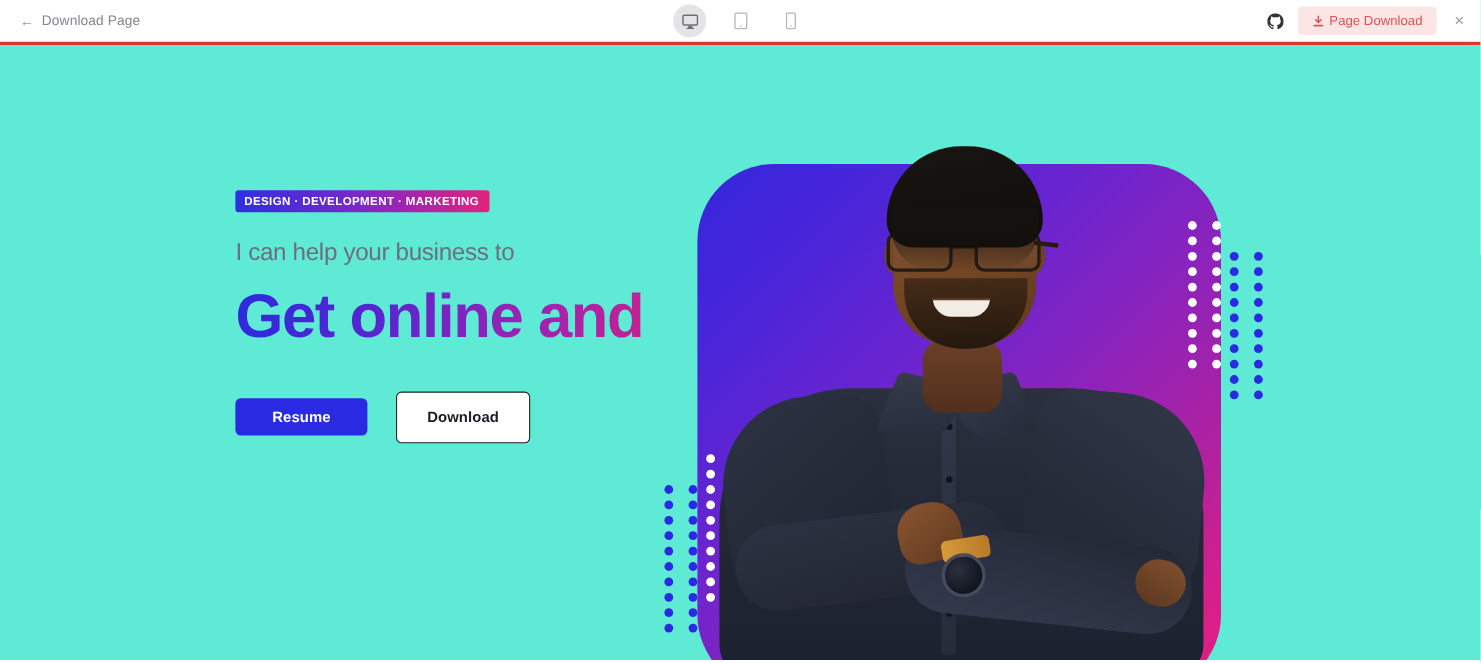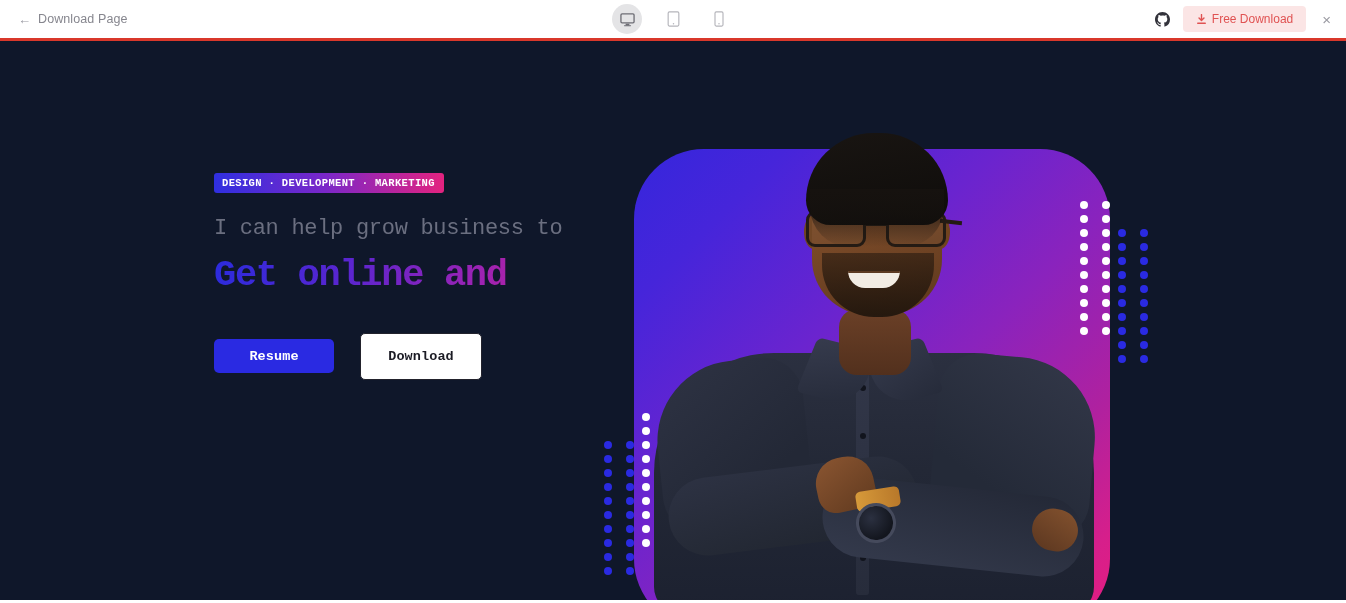--- a/index.html
+++ b/index.html
@@ -56,23 +56,22 @@
   }
   .close-x {
     color:#9a9aa2; font-size:15px; line-height:1;
     padding:0 3px;
   }
 
   
   .canvas {
     position:relative;
     width:1346px; height:559px;
-    background:#0f172a;
+    background:#5eead4;
     overflow:hidden;
-    font-family:Liberation Mono, monospace;
   }
 
   
   .hero-text {
     position:absolute;
     left:214px; top:132px;
     width:420px;
   }
   .badge {
     display:inline-block;
@@ -86,21 +85,21 @@
   }
   .subhead {
     margin-top:23px;
     font-size:22px; font-weight:400;
     color:#6b6f80;
     letter-spacing:-.3px;
     line-height:1.2;
   }
   .headline {
     margin-top:11px;
-    font-size:37px; font-weight:bold;
+    font-size:56px; font-weight:bold;
     line-height:1.22;
     letter-spacing:-1.3px;
     background:linear-gradient(100deg,#2b2bdd 0%,#5a25cf 32%,#9b23b4 62%,#d81f84 100%);
     -webkit-background-clip:text;
     background-clip:text;
     color:transparent;
     -webkit-text-fill-color:transparent;
   }
   .btn-row {
     margin-top:34px;
@@ -355,32 +354,32 @@
         3.07-1.87 3.75-3.65 3.95.29.25.54.73.54 1.48 0 1.07-.01 1.93-.01 2.2 0 .21.15.46.55.38A8.01
         8.01 0 0 0 16 8c0-4.42-3.58-8-8-8z"></path>
       </svg>
     </span>
 
     <div class="free-dl">
       <svg width="11" height="11" viewBox="0 0 12 12" fill="#e05252">
         <path d="M6 0.6v6.1M3.3 4.4L6 7.1l2.7-2.7" stroke="#e05252" stroke-width="1.5" fill="none" stroke-linecap="round" stroke-linejoin="round"></path>
         <rect x="1.2" y="9.3" width="9.6" height="1.6" rx=".5"></rect>
       </svg>
-      <span>Free Download</span>
+      <span>Page Download</span>
     </div>
 
     <span class="close-x">×</span>
   </div>
 </div>
 
 <div class="canvas">
 
   <div class="hero-text">
     <div class="badge">DESIGN · DEVELOPMENT · MARKETING</div>
-    <div class="subhead">I can help grow business to</div>
+    <div class="subhead">I can help your business to</div>
     <div class="headline">
       <div>Get online and</div>
     </div>
     <div class="btn-row">
       <div class="btn btn-primary">Resume</div>
       <div class="btn btn-outline">Download</div>
     </div>
   </div>
 
   <div class="card"></div>

